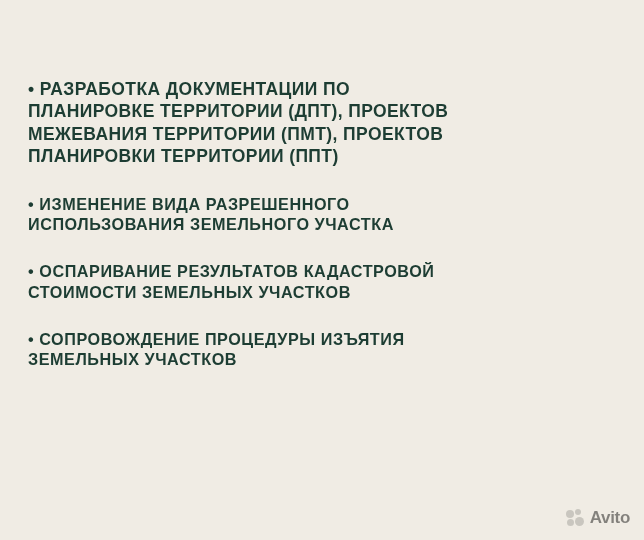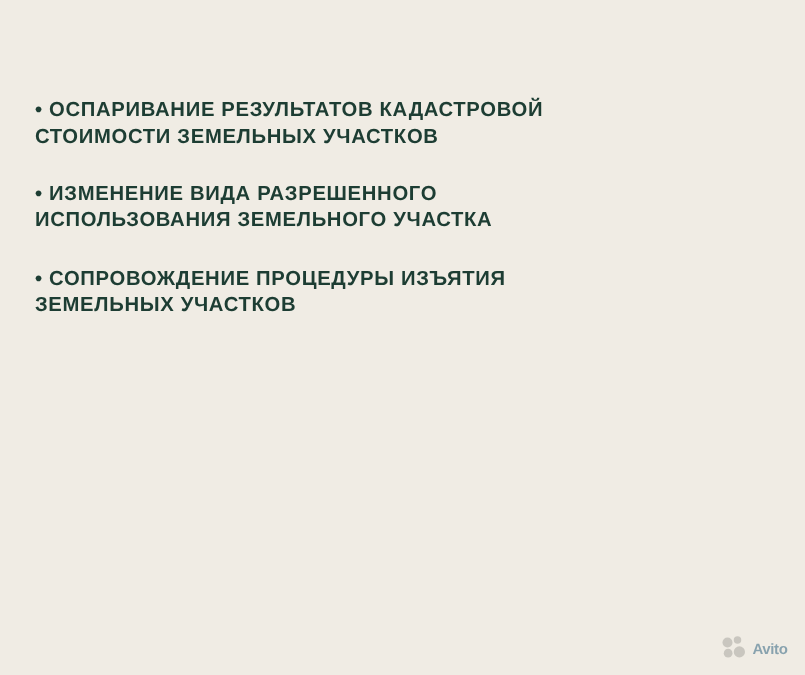--- a/index.html
+++ b/index.html
@@ -62,36 +62,40 @@
     position: absolute;
     border-radius: 50%;
     background: #9a9a93;
     display: block;
   }
   .wm-d1 { width: 8px; height: 8px; left: 0; top: 1px; }
   .wm-d2 { width: 6px; height: 6px; left: 9px; top: 0px; }
   .wm-d3 { width: 7px; height: 7px; left: 1px; top: 10px; }
   .wm-d4 { width: 9px; height: 9px; left: 9px; top: 8px; }
   .watermark-text {
-    color: #0c4a6e;
-    font-size: 12px;
+    color: #000000;
+    font-size: 17px;
     font-weight: bold;
     letter-spacing: -0.3px;
   }
 </style>
 </head>
 <body>
 
 <div class="slide">
 
   <div class="bullet-list">
+    <div class="bullet-item">• РАЗРАБОТКА ДОКУМЕНТАЦИИ ПО
+ПЛАНИРОВКЕ ТЕРРИТОРИИ (ДПТ), ПРОЕКТОВ
+МЕЖЕВАНИЯ ТЕРРИТОРИИ (ПМТ), ПРОЕКТОВ
+ПЛАНИРОВКИ ТЕРРИТОРИИ (ППТ)</div>
+    <div class="bullet-item small">• ИЗМЕНЕНИЕ ВИДА РАЗРЕШЕННОГО
+ИСПОЛЬЗОВАНИЯ ЗЕМЕЛЬНОГО УЧАСТКА</div>
     <div class="bullet-item small">• ОСПАРИВАНИЕ РЕЗУЛЬТАТОВ КАДАСТРОВОЙ
 СТОИМОСТИ ЗЕМЕЛЬНЫХ УЧАСТКОВ</div>
-    <div class="bullet-item small">• ИЗМЕНЕНИЕ ВИДА РАЗРЕШЕННОГО
-ИСПОЛЬЗОВАНИЯ ЗЕМЕЛЬНОГО УЧАСТКА</div>
     <div class="bullet-item small">• СОПРОВОЖДЕНИЕ ПРОЦЕДУРЫ ИЗЪЯТИЯ
 ЗЕМЕЛЬНЫХ УЧАСТКОВ</div>
   </div>
 
   <div class="watermark">
     <span class="watermark-logo">
       <span class="wm-d1"></span>
       <span class="wm-d2"></span>
       <span class="wm-d3"></span>
       <span class="wm-d4"></span>

